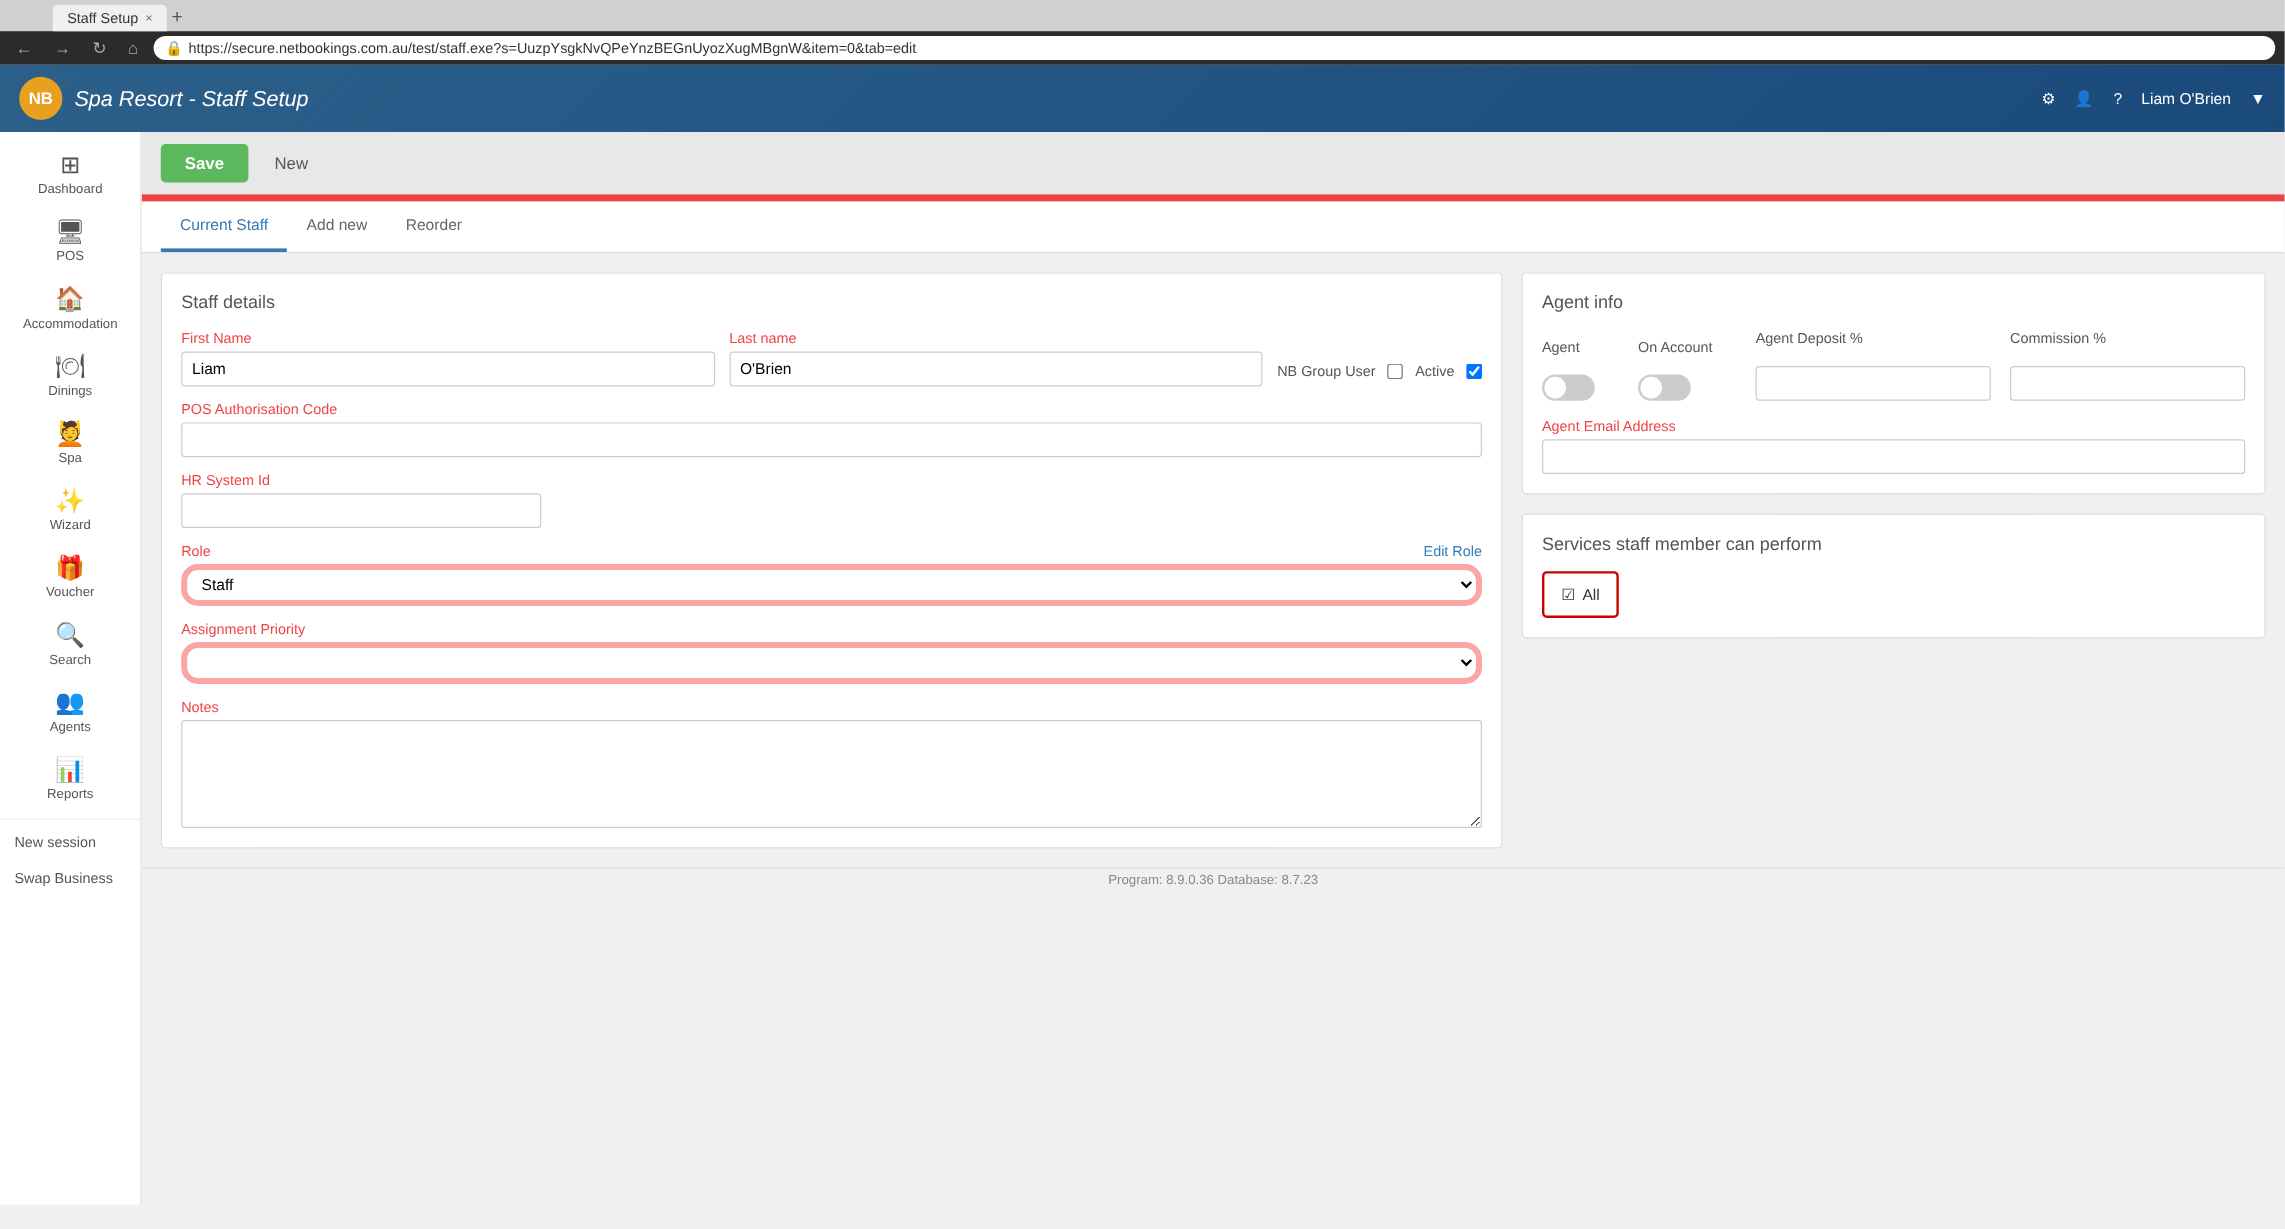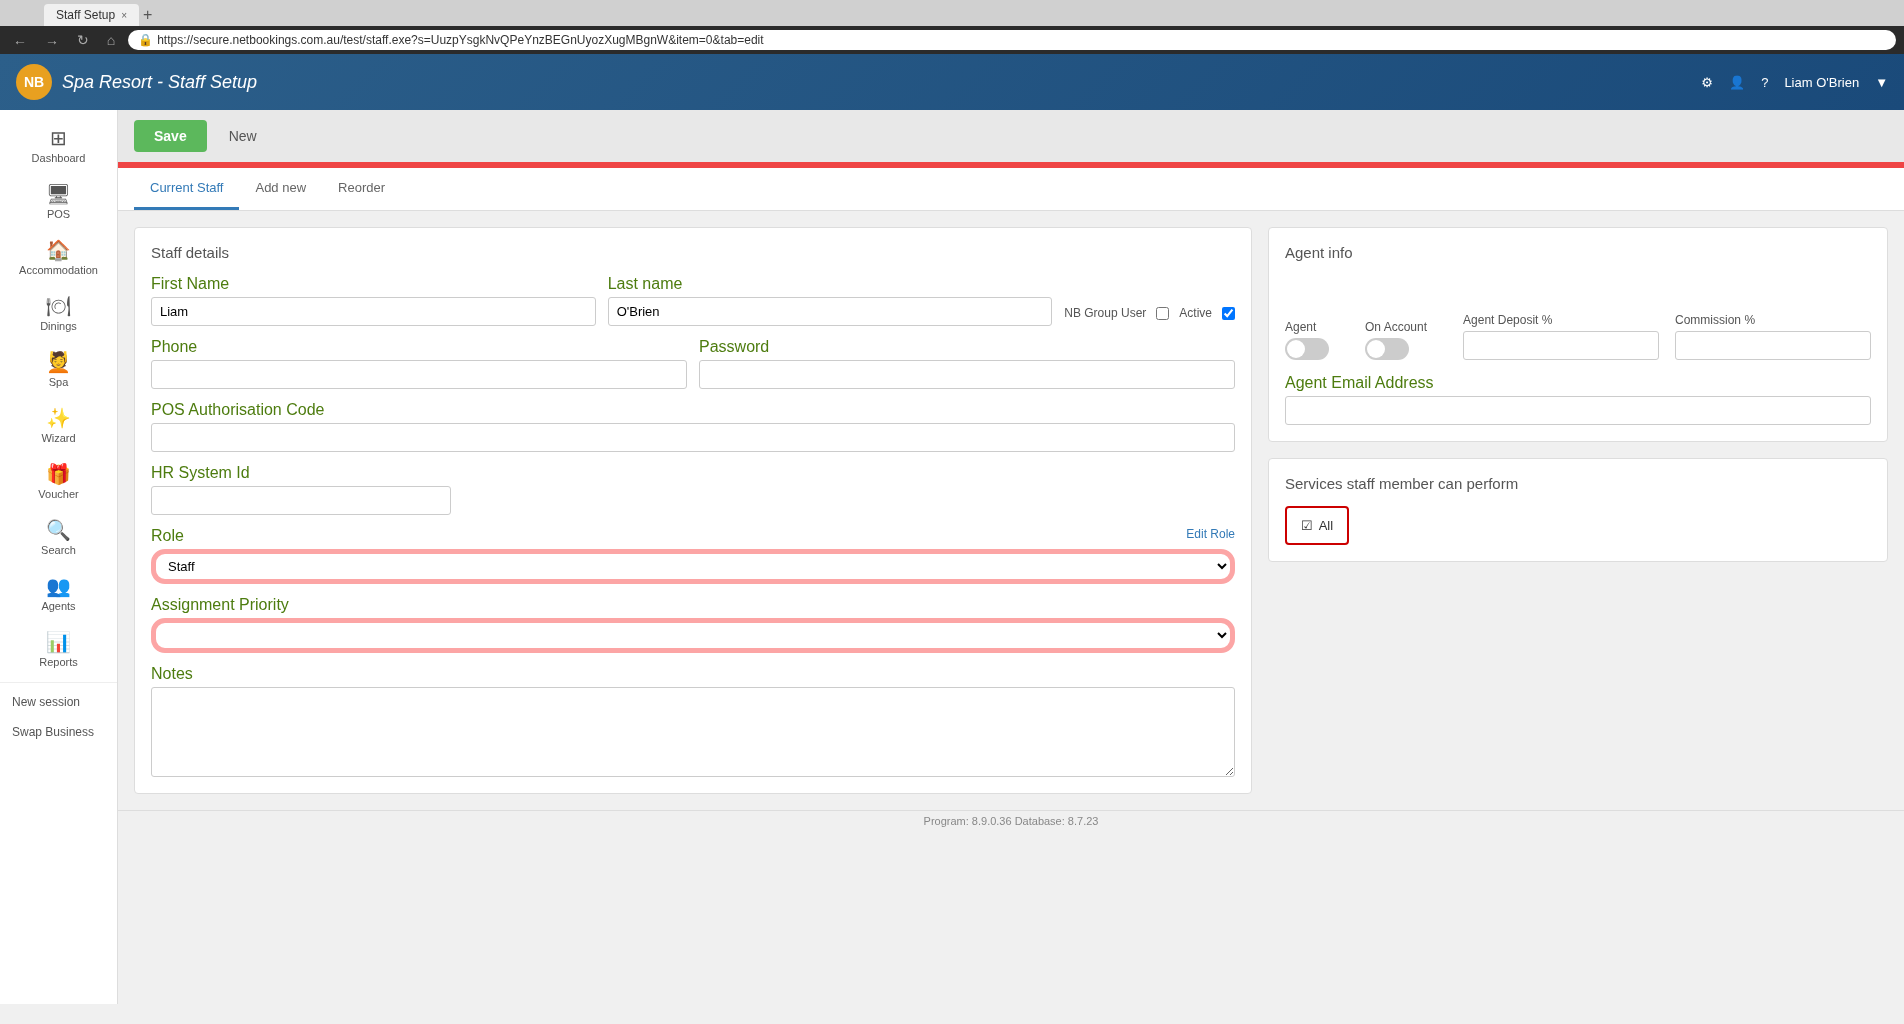--- a/index.html
+++ b/index.html
@@ -212,22 +212,22 @@
       margin-bottom: 12px;
       align-items: flex-end;
     }
     .form-group {
       display: flex;
       flex-direction: column;
       gap: 4px;
       flex: 1;
     }
     .form-group label {
-      font-size: 16px;
-      color: #4d7c0f;
+      font-size: 12px;
+      color: #ef4444;
     }
     .form-input {
       border: 1px solid #ccc;
       border-radius: 3px;
       padding: 6px 8px;
       font-size: 13px;
       background: white;
       width: 100%;
     }
     .checkbox-label {
@@ -314,22 +314,21 @@
 
     .agent-info-row {
       display: flex;
       gap: 16px;
       margin-bottom: 14px;
       align-items: flex-end;
     }
     .agent-col {
       display: flex;
       flex-direction: column;
-      gap: 4px;
-      margin-top: 38px;
+      gap: 16px;
     }
     .agent-col label { font-size: 12px; color: #555; }
   </style>
 </head>
 <body>
 
 <div class="tab-bar">
   <div class="tab">
     <span>Staff Setup</span>
     <span class="tab-close">×</span>
@@ -437,30 +436,20 @@
             <input class="form-input" type="text" value="O'Brien" style="">
           </div>
           <div style="display:flex; align-items:center; gap:10px; padding-bottom:6px;">
             <span class="checkbox-label">NB Group User</span>
             <input type="checkbox" style="">
             <span class="checkbox-label">Active</span>
             <input type="checkbox" checked="" style="">
           </div>
         </div>
 
-        <div class="form-row">
-          <div class="form-group">
-            <label>Phone</label>
-            <input class="form-input" type="text" style="">
-          </div>
-          <div class="form-group">
-            <label>Password</label>
-            <input class="form-input" type="password" style="">
-          </div>
-        </div>
 
         <div class="form-row">
           <div class="form-group">
             <label>POS Authorisation Code</label>
             <input class="form-input" type="text" style="">
           </div>
         </div>
 
         <div class="form-row">
           <div class="form-group" style="max-width: 300px;">

